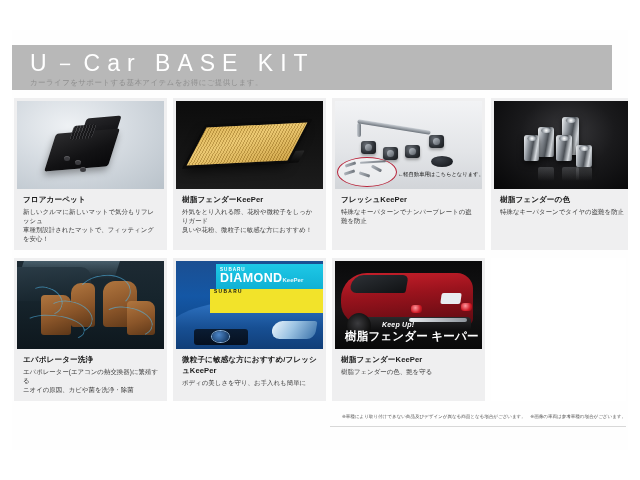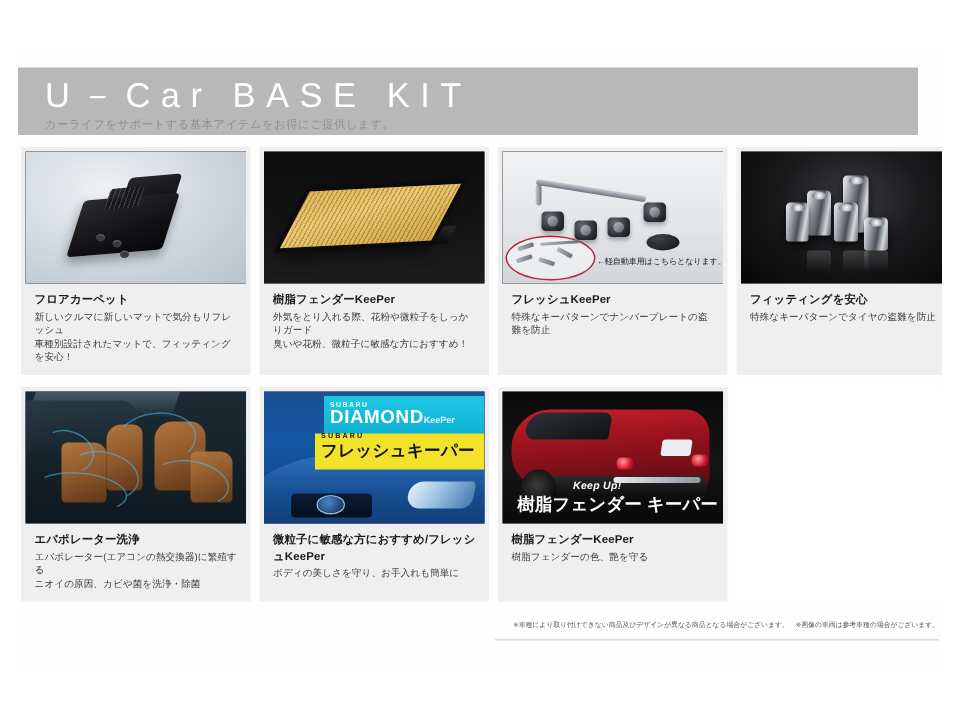--- a/index.html
+++ b/index.html
@@ -588,21 +588,21 @@
               <div class="nut" style="left:44px; top:26px; width:16px; height:30px;"></div>
               <div class="nut" style="left:62px; top:34px; width:16px; height:26px;"></div>
               <div class="nut" style="left:30px; top:34px; width:15px; height:26px;"></div>
               <div class="nut" style="left:82px; top:44px; width:16px; height:22px;"></div>
               <div class="nut-refl" style="left:68px; width:17px;"></div>
               <div class="nut-refl" style="left:44px; width:16px;"></div>
               <div class="nut-refl" style="left:82px; width:16px;"></div>
             </div>
           </div>
           <div class="caption">
-            <div class="cap-title">フィッティングを安心</div>
+            <div class="cap-title">樹脂フェンダーの色</div>
             <div class="cap-desc">特殊なキーパターンでタイヤの盗難を防止</div>
           </div>
         </div>
       </div>
 
       <div class="row">
 
         <div class="card">
           <div class="thumb">
             <div class="art-interior">
@@ -634,21 +634,20 @@
               <div class="kp-badge"></div>
               <div class="kp-light"></div>
               <div class="kp-band1">
                 <div class="kp-sub1">SUBARU</div>
                 <div class="kp-diamond">
                   <span>DIAMOND</span><span class="kp-keeper-sm">KeePer</span>
                 </div>
               </div>
               <div class="kp-band2">
                 <div class="kp-sub2">SUBARU</div>
-                <div class="kp-fresh">フレッシュキーパー</div>
               </div>
             </div>
           </div>
           <div class="caption">
             <div class="cap-title">微粒子に敏感な方におすすめ/フレッシュKeePer</div>
             <div class="cap-desc">ボディの美しさを守り、お手入れも簡単に</div>
           </div>
         </div>
 
         <div class="card">

